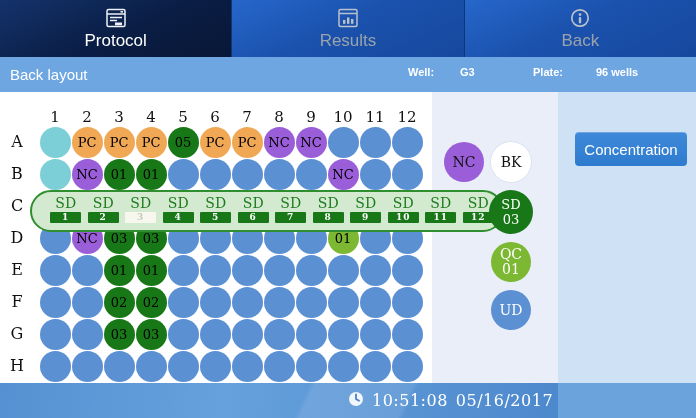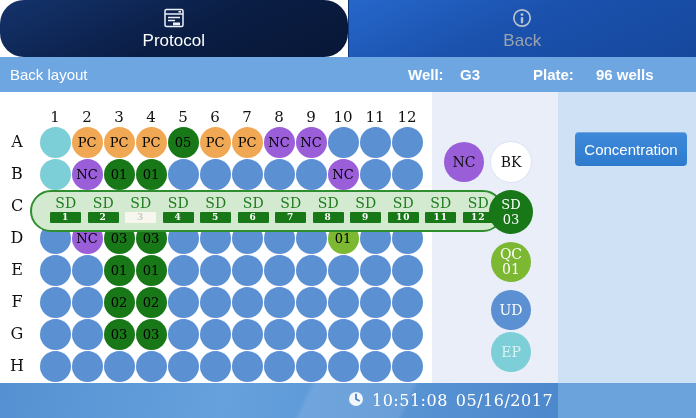--- a/index.html
+++ b/index.html
@@ -8,31 +8,31 @@
     font-family:"Liberation Sans",sans-serif;background:#fff;
     -webkit-font-smoothing:antialiased;
   }
   
   .tabbar{position:absolute;left:0;top:0;right:0;height:57px;display:flex;z-index:3;}
   .tab{flex:1;display:flex;flex-direction:column;align-items:center;justify-content:center;
     gap:1px;cursor:pointer;
     background:linear-gradient(155deg,#2667ca 0%,#1b52ae 45%,#16489d 100%);
     border-left:1px solid #10367a;}
   .tab:first-child{border-left:none;}
-  .tab.active{background:linear-gradient(155deg,#14336c 0%,#0a1d44 55%,#081736 100%);border-radius:24px;}
+  .tab.active{background:linear-gradient(155deg,#14336c 0%,#0a1d44 55%,#081736 100%);}
   .tab .tab-label{font-size:17px;color:#9aa3ab;line-height:18px;}
   .tab.active .tab-label{color:#ffffff;}
   .tab .tab-icon{height:24px;display:flex;align-items:center;justify-content:center;}
   
   .header{position:absolute;left:0;top:57px;right:0;height:35px;background:#6ea6e2;z-index:2;}
   .notch{position:absolute;top:-10px;left:75px;width:0;height:0;
     border-left:12px solid transparent;border-right:12px solid transparent;
     border-bottom:10px solid #6ea6e2;}
   .header .h-title{position:absolute;left:10px;top:9px;font-size:15px;color:#fff;}
-  .header .h-item{position:absolute;top:9px;font-size:15px;font-weight:600;color:#fff;}
+  .header .h-item{position:absolute;top:9px;font-size:11px;font-weight:600;color:#fff;}
   .h-well-label{left:408px;} .h-well-value{left:460px;}
   .h-plate-label{left:533px;} .h-plate-value{left:596px;}
   
   .plate{position:absolute;left:0;top:92px;width:432px;height:291px;background:#fff;z-index:1;}
   .legend-panel{position:absolute;left:432px;top:92px;width:126px;height:291px;background:#e9eef9;z-index:1;}
   .button-panel{position:absolute;left:558px;top:92px;width:138px;height:291px;background:#cfe2f5;z-index:1;}
   
   .col-num{position:absolute;top:16px;width:26px;text-align:center;
     font-family:"DejaVu Serif",serif;font-size:15px;color:#111;}
   .row-letter{position:absolute;left:4px;width:26px;height:20px;text-align:center;
@@ -82,20 +82,32 @@
         <svg width="26" height="24" viewBox="0 0 26 24" fill="none" stroke="#eef2f8" stroke-width="1.5">
     <rect x="4" y="2.5" width="18" height="17" rx="1.5"></rect>
     <line x1="4" y1="7" x2="22" y2="7"></line>
           <rect x="17.5" y="4" width="2.5" height="1.6" fill="#eef2f8" stroke="none"></rect>
     <line x1="7" y1="10.5" x2="19" y2="10.5"></line>
           <line x1="7" y1="13.5" x2="14" y2="13.5"></line>
     <rect x="12" y="15.5" width="7" height="2.8" fill="#eef2f8" stroke="none"></rect>
         </svg>
       </span>
       <div class="tab-label">Protocol</div>
+    </div>
+    <div class="tab">
+      <span class="tab-icon">
+        <svg width="26" height="24" viewBox="0 0 26 24" fill="none" stroke="#b9c2cc" stroke-width="1.5">
+    <rect x="4" y="2.5" width="18" height="17" rx="1.5"></rect>
+    <line x1="4" y1="6.5" x2="22" y2="6.5"></line>
+    <rect x="8" y="13" width="2.4" height="3.8" fill="#b9c2cc" stroke="none"></rect>
+    <rect x="12" y="10.5" width="2.4" height="6.3" fill="#b9c2cc" stroke="none"></rect>
+    <rect x="16" y="12" width="2.4" height="4.8" fill="#b9c2cc" stroke="none"></rect>
+        </svg>
+      </span>
+      <div class="tab-label">Results</div>
     </div>
     <div class="tab">
       <span class="tab-icon">
         <svg width="26" height="24" viewBox="0 0 26 24" fill="none">
     <circle cx="13" cy="11" r="8.2" stroke="#b9c2cc" stroke-width="1.7"></circle>
     <circle cx="13" cy="7.6" r="1.4" fill="#b9c2cc"></circle>
     <rect x="11.8" y="10" width="2.4" height="6.4" rx="1.1" fill="#b9c2cc"></rect>
         </svg>
       </span>
       <div class="tab-label">Back</div>
@@ -236,23 +248,20 @@
     <div class="legend-circle white-bg" style="left: 59px; top: 50px; width: 40px; height: 40px; background: rgb(255, 255, 255); color: rgb(17, 17, 17);">
       <div>BK</div>
     </div>
     <div class="legend-circle" style="left: 59px; top: 150px; width: 40px; height: 40px; background: rgb(124, 184, 50); color: rgb(255, 255, 255);">
       <div>QC</div>
       <div>01</div>
     </div>
     <div class="legend-circle" style="left: 59px; top: 198px; width: 40px; height: 40px; background: rgb(91, 144, 210); color: rgb(255, 255, 255);">
       <div>UD</div>
     </div>
-    <div class="legend-circle" style="left: 59px; top: 240px; width: 40px; height: 40px; background: rgb(124, 207, 214); color: rgb(217, 243, 244);">
-      <div>EP</div>
-    </div>
   </div>
 <div class="button-panel" id="btnpanel">
     <button class="side-btn" style="top: 40px;">Concentration</button>
   </div>
 
 <div class="overlay-pill" id="overlay" style="background: rgb(212, 234, 208); border-color: rgb(47, 143, 47);">
     <div class="seg">
       <div class="seg-sd">SD</div>
       <div class="numbox">1</div>
     </div>

